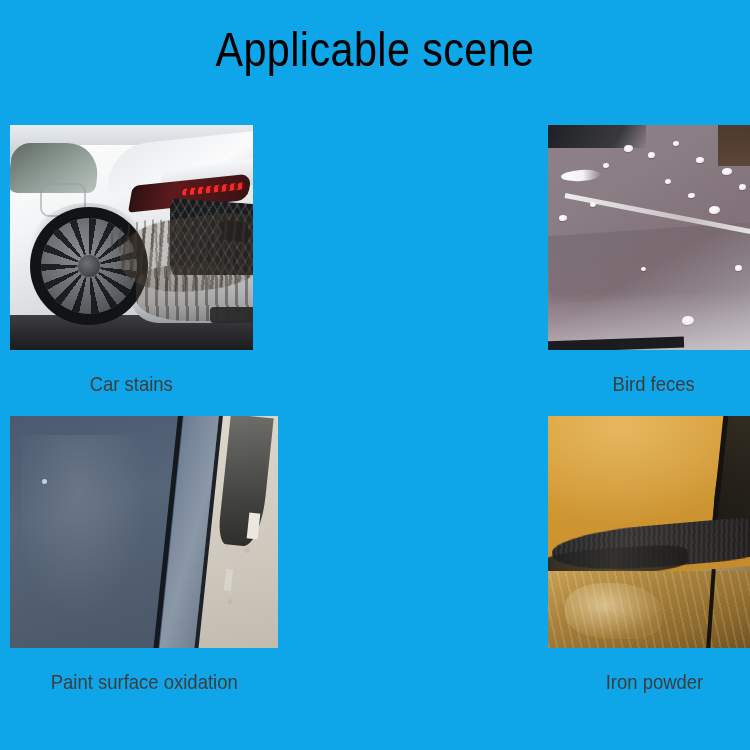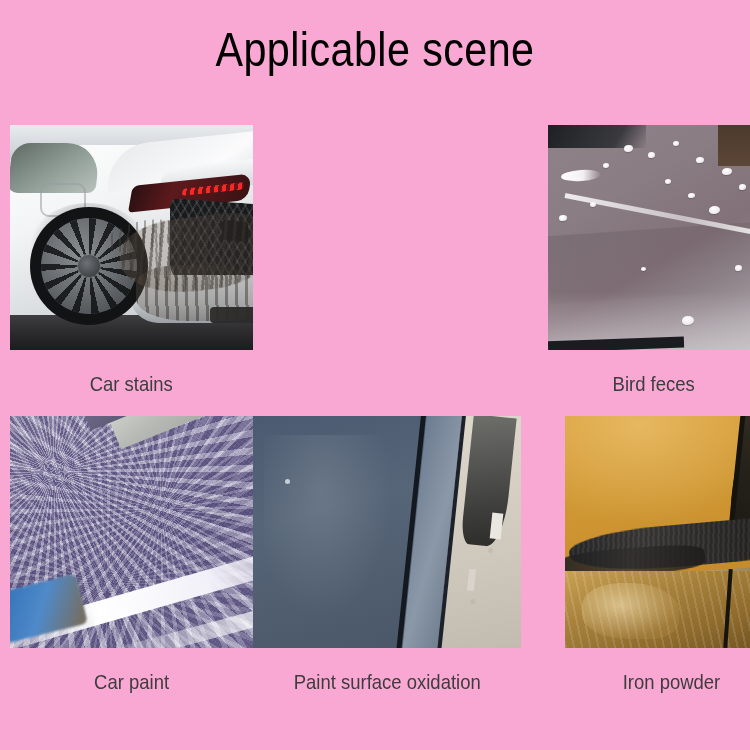--- a/index.html
+++ b/index.html
@@ -10,21 +10,21 @@
   body {
     width: 750px;
     height: 750px;
     overflow: hidden;
     font-family: "Liberation Sans", sans-serif;
   }
   .page {
     position: relative;
     width: 750px;
     height: 750px;
-    background: #f9a8d4;
+    background: #0ea5e9;
   }
 
   
   .page-title {
     position: absolute;
     left: 0;
     top: 24px;
     width: 750px;
     text-align: center;
     font-family: "Liberation Sans", sans-serif;
@@ -543,31 +543,20 @@
           <div class="bf-drop" style="left:88%; top:62%; width:7px;  height:6px;"></div>
           <div class="bf-drop" style="left:63%; top:85%; width:12px; height:9px;"></div>
         </div>
         <div class="caption">Bird feces</div>
       </div>
 
     </div>
 
     <div class="grid-row">
 
-      <div class="cell cell-c1">
-        <div class="thumb thumb-r2 thumb-c1 t-paint">
-          <div class="cp-flake"></div>
-          <div class="cp-top-strip"></div>
-          <div class="cp-top-dark"></div>
-          <div class="cp-hl1"></div>
-          <div class="cp-hl2"></div>
-          <div class="cp-blue"></div>
-        </div>
-        <div class="caption">Car paint</div>
-      </div>
 
       <div class="cell cell-c2">
         <div class="thumb thumb-r2 thumb-c2 t-oxid inset">
           <div class="ox-panel"></div>
           <div class="ox-sheen"></div>
           <div class="ox-speck"></div>
           <div class="ox-wall"></div>
           <div class="ox-road"></div>
           <div class="ox-white-mark"></div>
           <div class="ox-white-mark2"></div>

